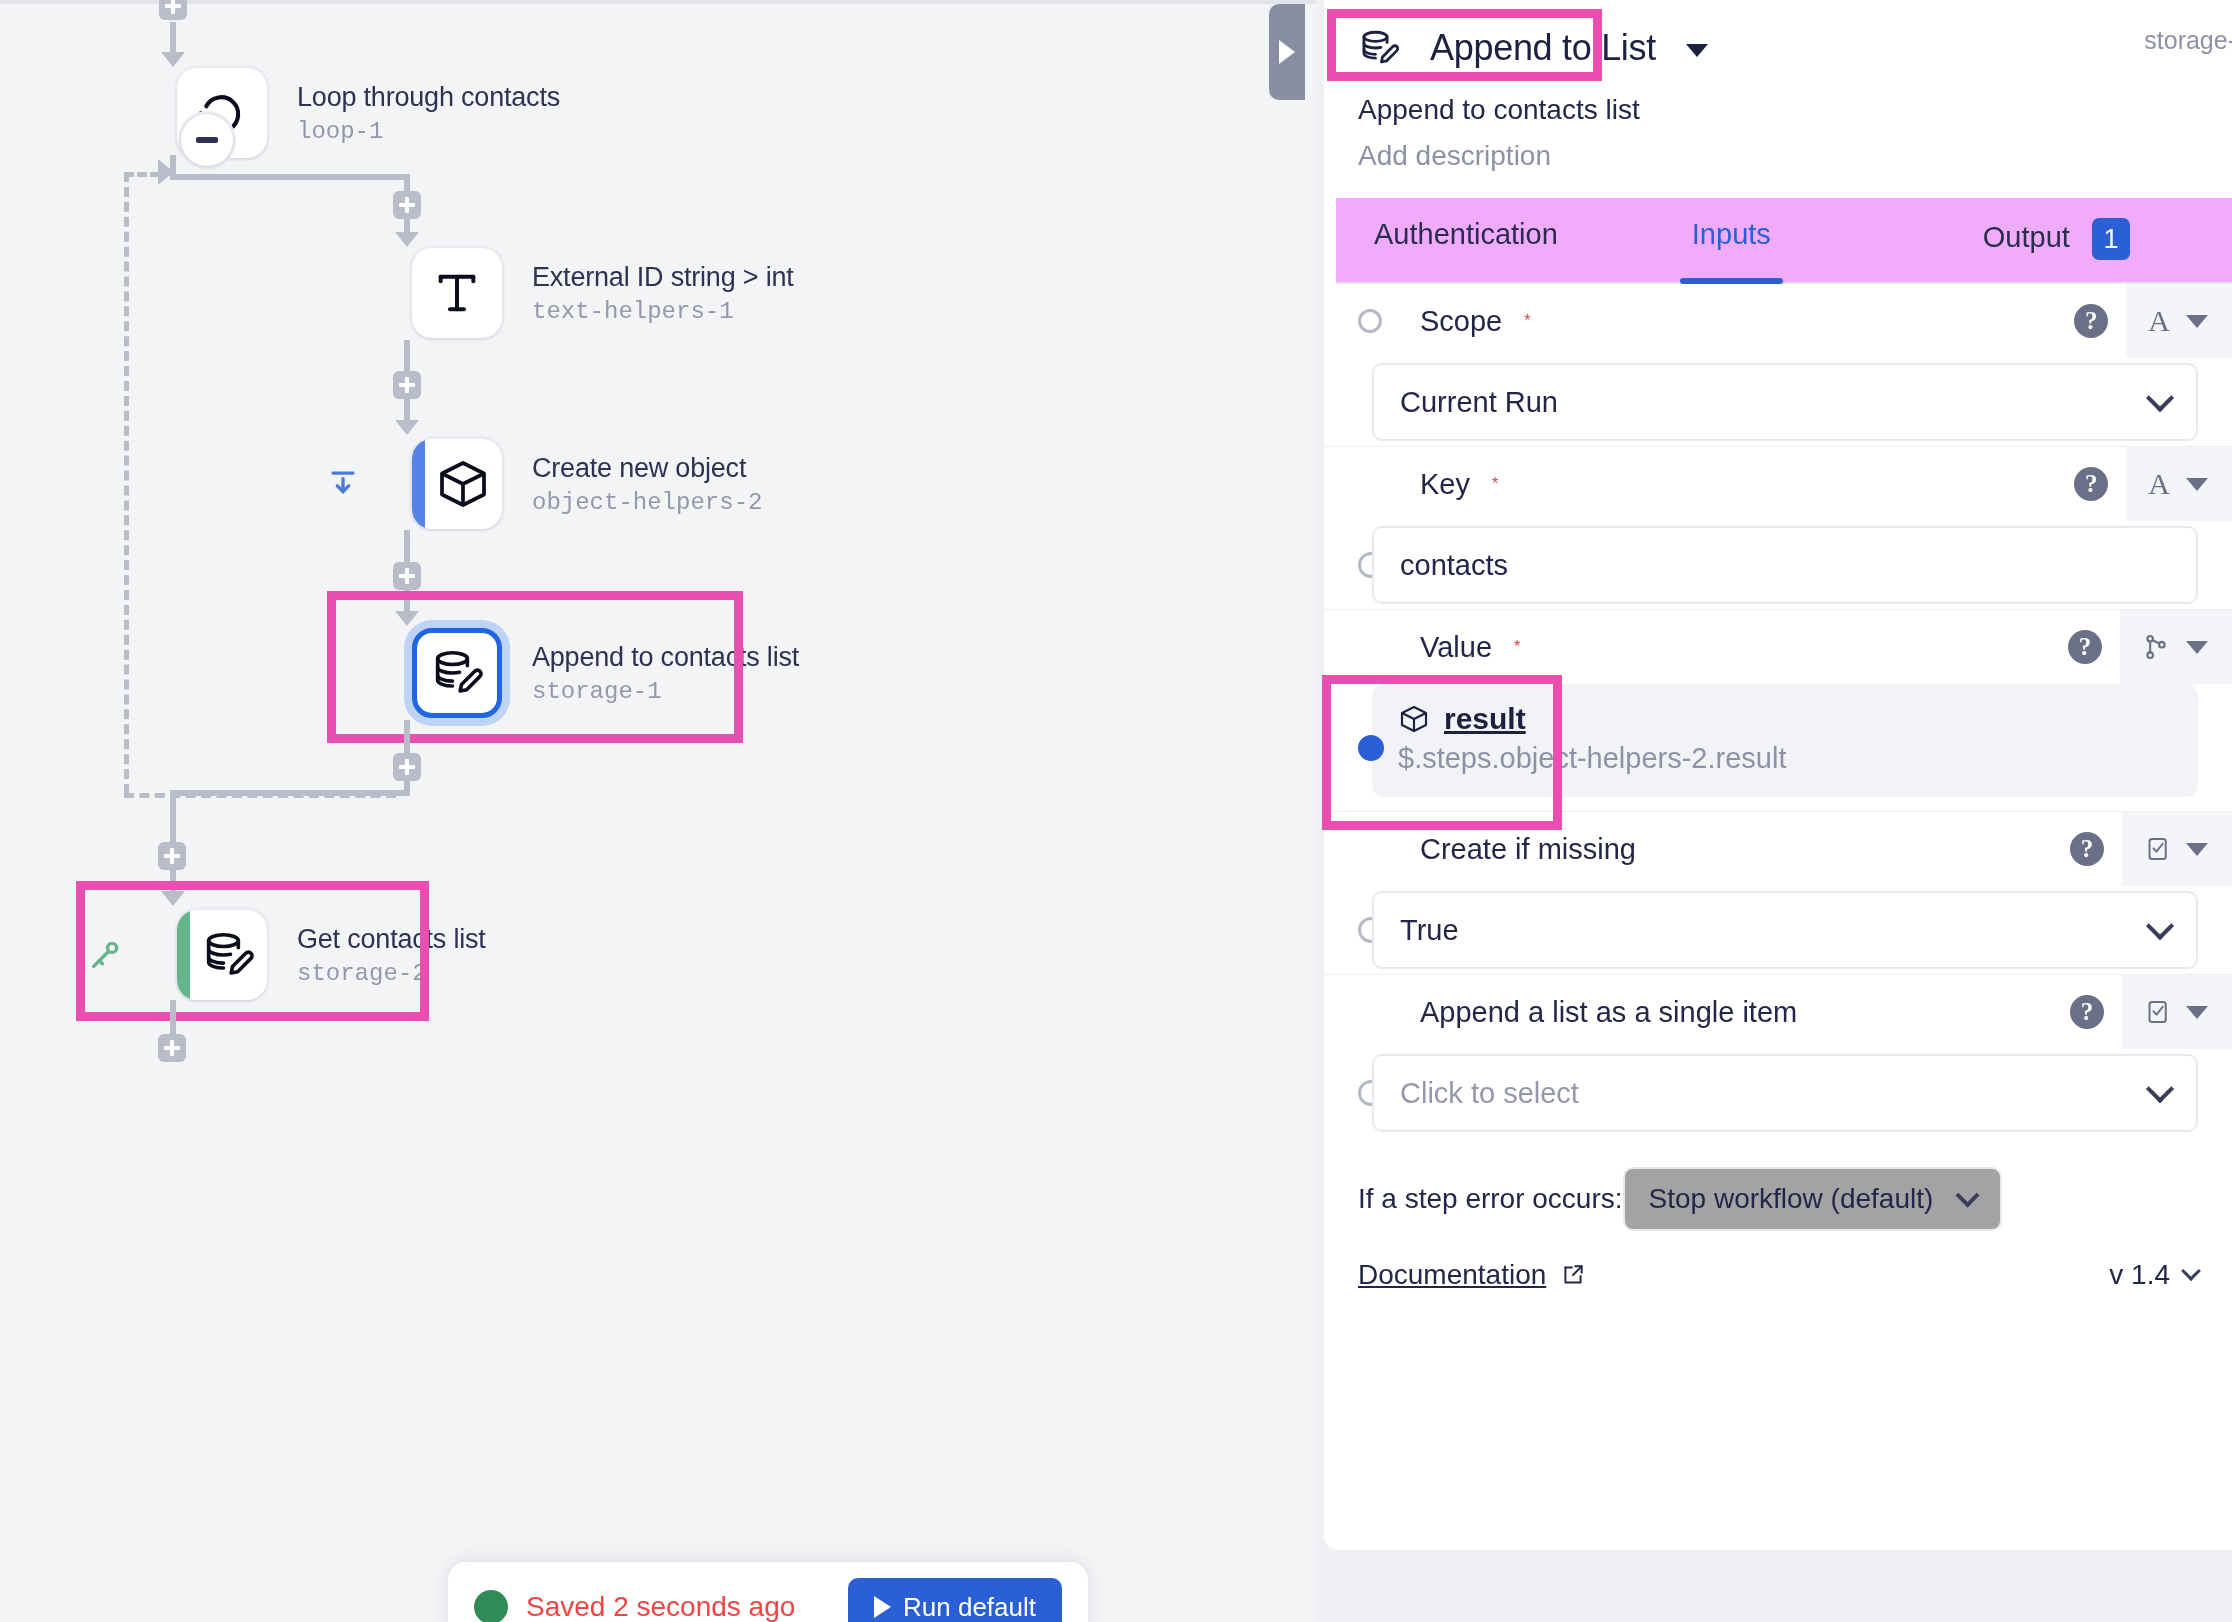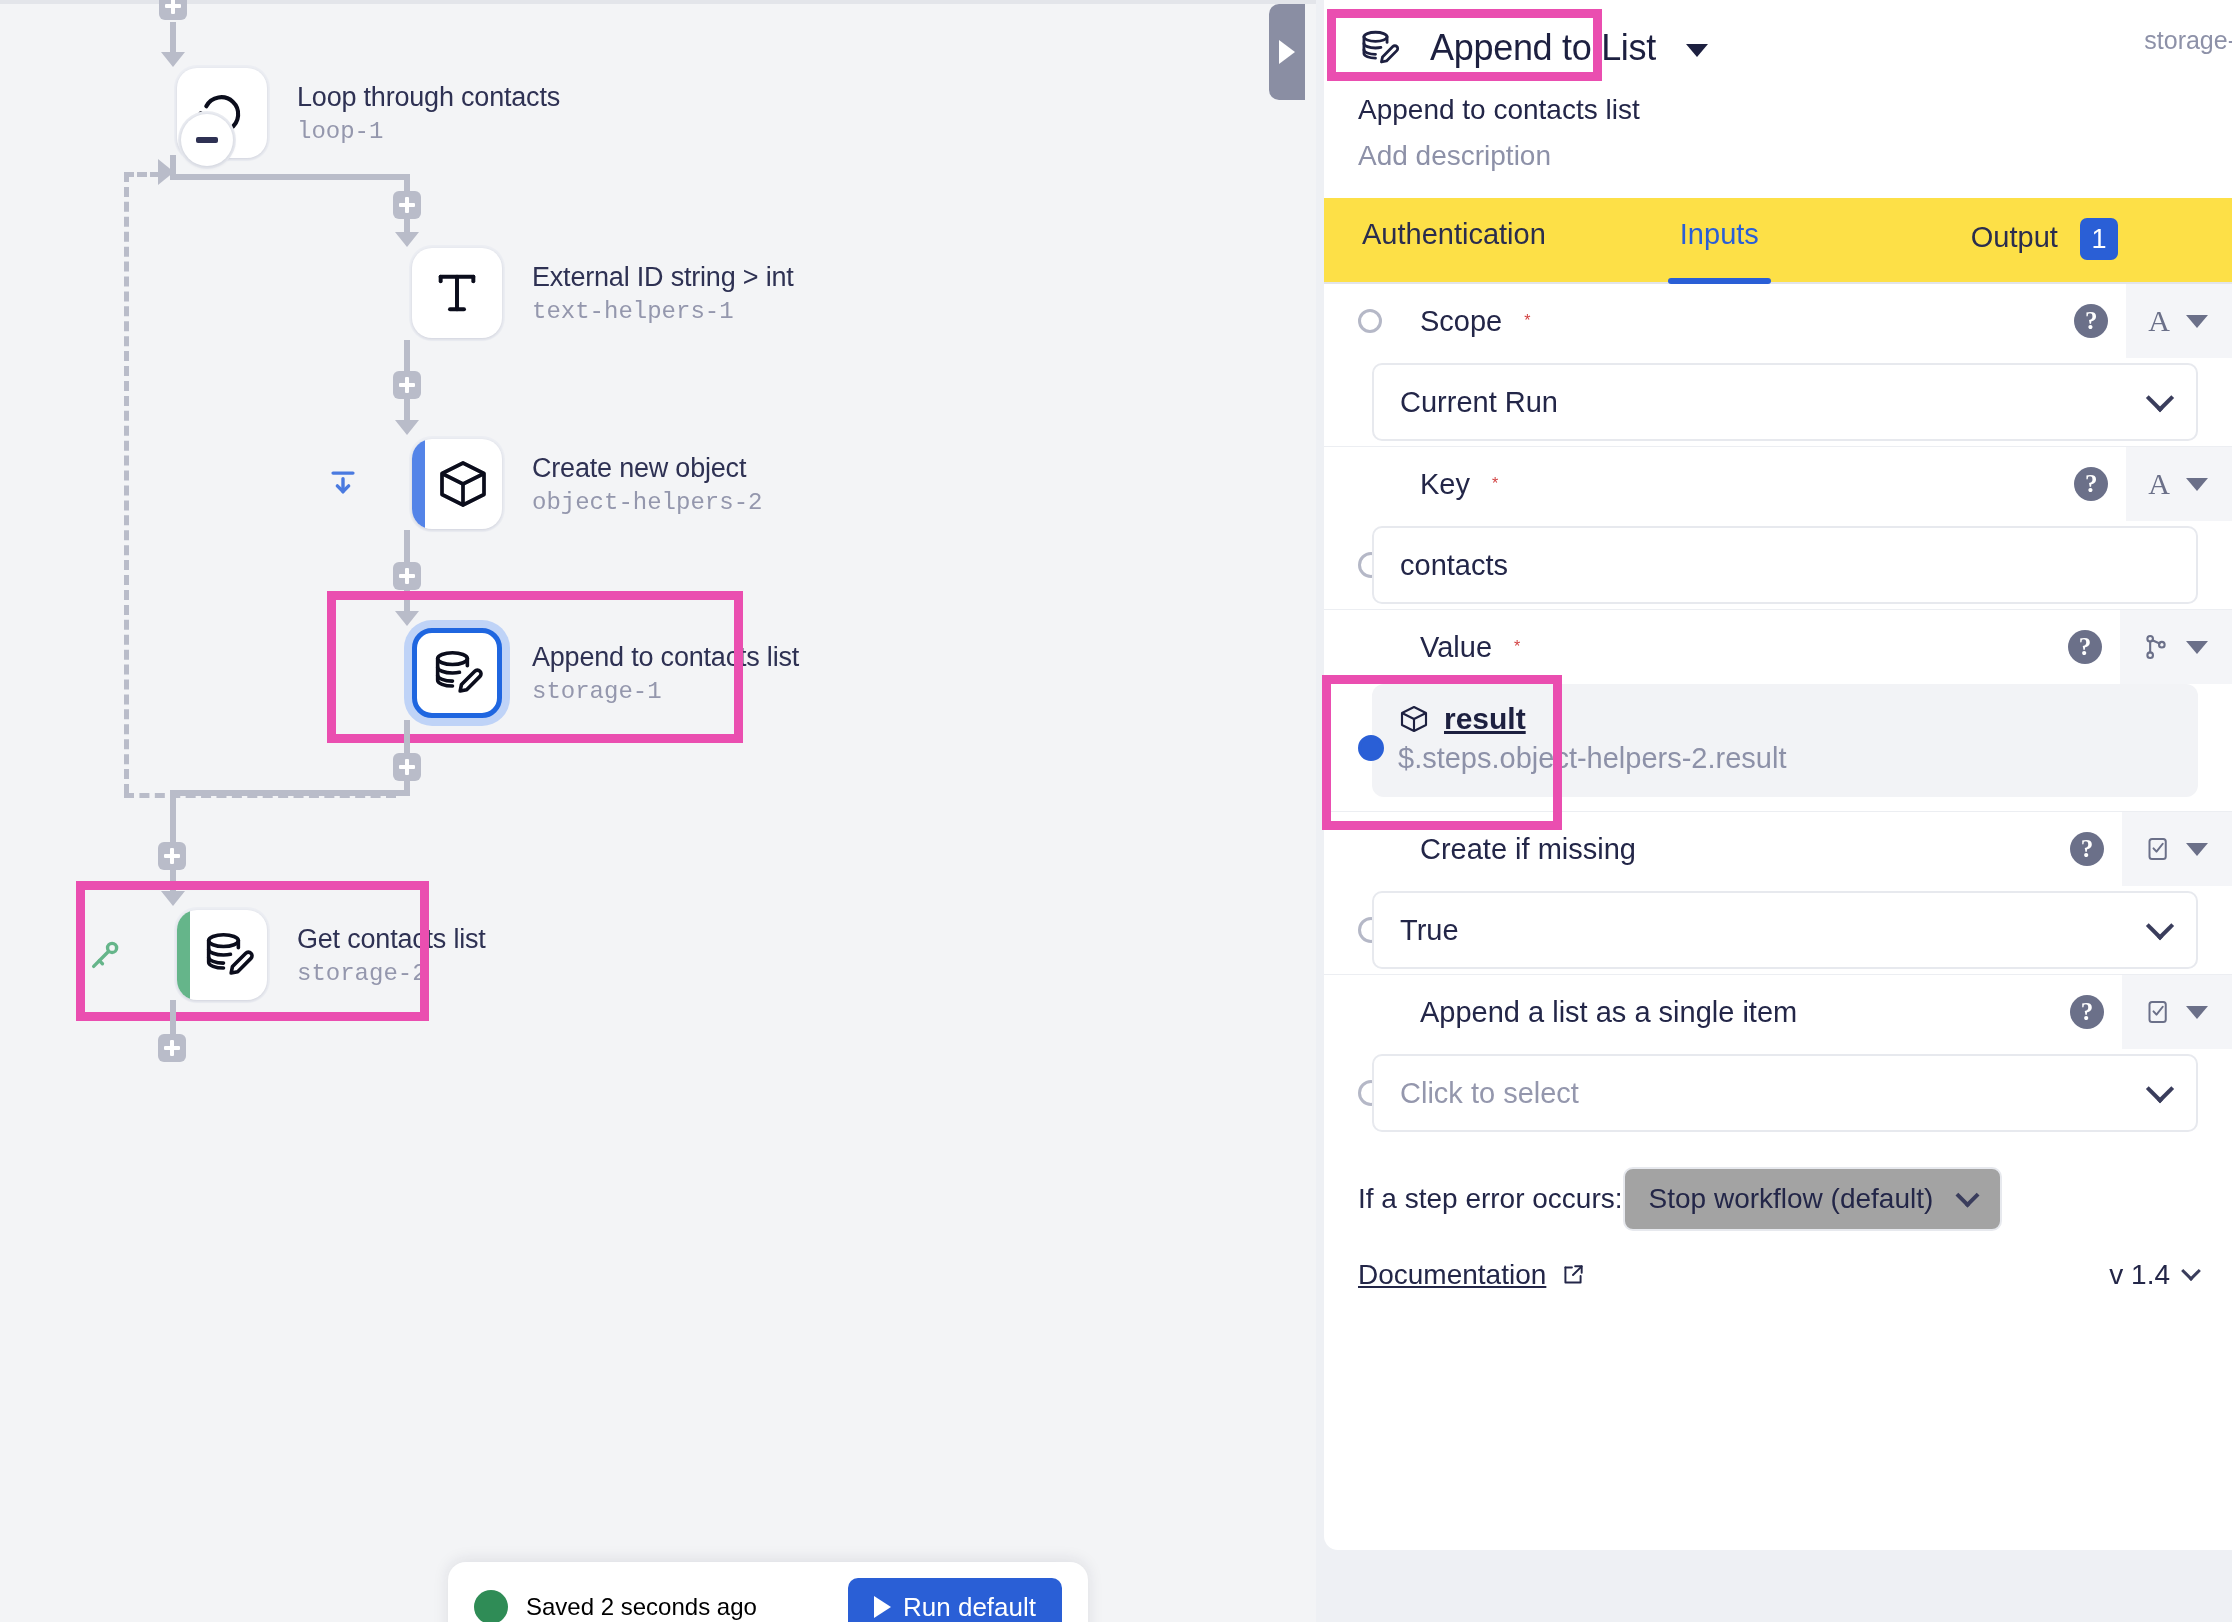--- a/index.html
+++ b/index.html
@@ -117,21 +117,21 @@
 
   
   .bottom-card {
     position: absolute; left: 448px; bottom: -30px;
     width: 640px; height: 90px;
     background: #fff; border-radius: 18px;
     box-shadow: 0 -2px 16px rgba(25,30,60,.10);
     display: flex; align-items: center; padding: 0 26px; gap: 18px;
   }
   .bottom-dot { width: 34px; height: 34px; border-radius: 50%; background: #2f8c56; flex:none;}
-  .bottom-text { font-size: 24px; color: #000000; white-space: nowrap; }
+  .bottom-text { font-size: 28px; color: #ef4444; white-space: nowrap; }
   .run-btn {
     margin-left: auto; background: #2a5fd6; color:#fff;
     border-radius: 10px; padding: 14px 26px; font-size: 26px;
     display:flex; align-items:center; gap: 12px; white-space: nowrap;
   }
   .run-btn .play {
     width:0;height:0;border-top:11px solid transparent;
     border-bottom:11px solid transparent;border-left:17px solid #fff;
   }
 
@@ -159,22 +159,23 @@
   }
   .title-side {
     position: absolute; right: -4px; top: 26px;
     font-size: 25px; color: #8d91a8;
   }
   .subtitle { font-size: 28px; color: #232648; margin-top: 16px; }
   .desc { font-size: 28px; color: #8d91a8; margin-top: 14px; }
 
   .tabs {
     display: flex; margin-top: 26px;
-    border-bottom: 2px solid #e2e4ea; background: #fde047;
+    border-bottom: 2px solid #e2e4ea; background: #f0abfc;
     padding: 0 32px;
+    margin-left: 12px;
   }
   .tab {
     font-size: 29px; color: #2a2d4e; padding: 20px 6px 22px 6px;
     position: relative; white-space: nowrap;
   }
   .tab.active { color: #2a5fd6; }
   .tab.active::after {
     content:""; position: absolute; left: -6px; right: -6px; bottom: -2px;
     height: 6px; background: #2a5fd6; border-radius: 3px;
   }

